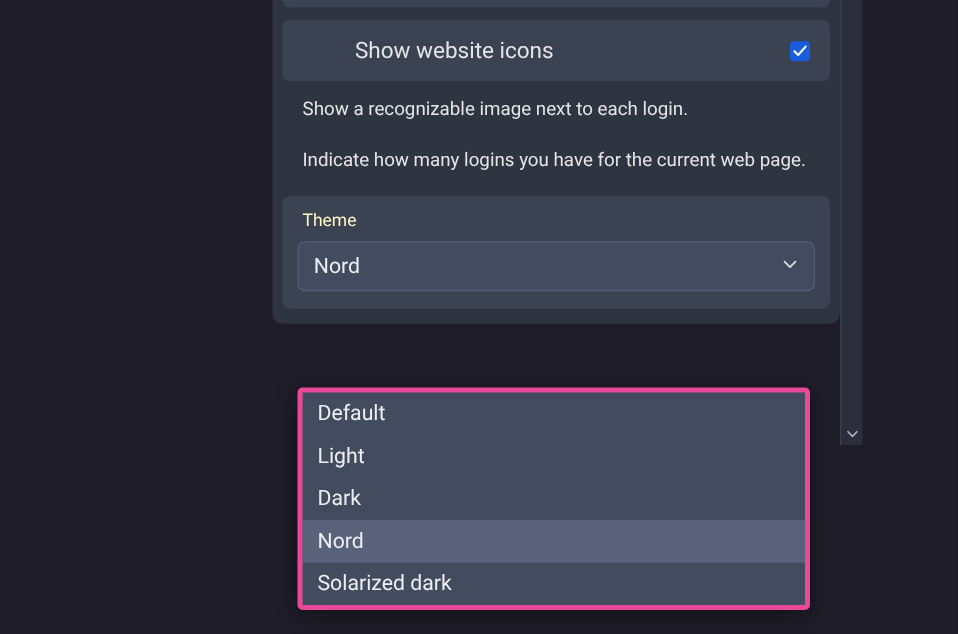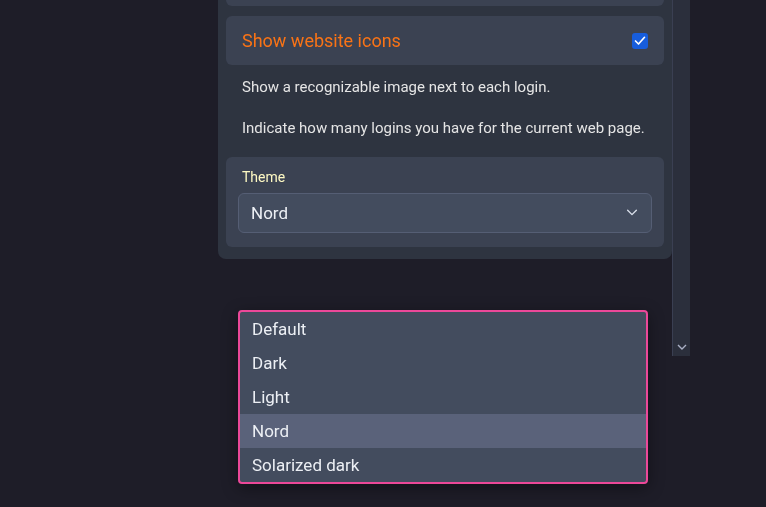--- a/index.html
+++ b/index.html
@@ -48,22 +48,23 @@
       background: #3b4252;
       border-radius: 6px;
       padding: 14px 16px;
       display: flex;
       align-items: center;
       justify-content: space-between;
       margin-top: 10px;
     }
     .setting-row .title {
       font-size: 18px;
-      color: #f97316;
+      color: #e5e5e5;
       font-weight: 400;
+      margin-left: 42px;
     }
     .description {
       color: #e5e5e5;
       font-size: 15px;
       padding: 12px 16px 8px 16px;
       line-height: 1.4;
     }
     .checkbox {
       width: 16px;
       height: 16px;
@@ -103,21 +104,21 @@
     .chevron-down svg {
       width: 14px;
       height: 14px;
     }
     .dropdown-list {
       position: absolute;
       left: 238px;
       top: 310px;
       width: 410px;
       background: #434c5e;
-      border: 2px solid #ec4899;
+      border: 4px solid #ec4899;
       border-radius: 4px;
       box-shadow: 0 4px 16px rgba(0,0,0,0.4);
       overflow: hidden;
     }
     .dropdown-option {
       padding: 7px 12px;
       font-size: 17px;
       color: #eceff4;
       cursor: default;
     }
@@ -165,17 +166,17 @@
 <div class="scrollbar-track">
   <div class="scrollbar-arrow">
     <svg width="10" height="10" viewBox="0 0 10 10">
         <path d="M1 3 l4 4 l4 -4" stroke="#aab0c5" stroke-width="1.4" fill="none"></path>
       </svg>
   </div>
 </div>
 
 <div class="dropdown-list">
   <div class="dropdown-option">Default</div>
+  <div class="dropdown-option">Light</div>
   <div class="dropdown-option">Dark</div>
-  <div class="dropdown-option">Light</div>
   <div class="dropdown-option selected">Nord</div>
   <div class="dropdown-option">Solarized dark</div>
 </div>
 
 </body></html>

